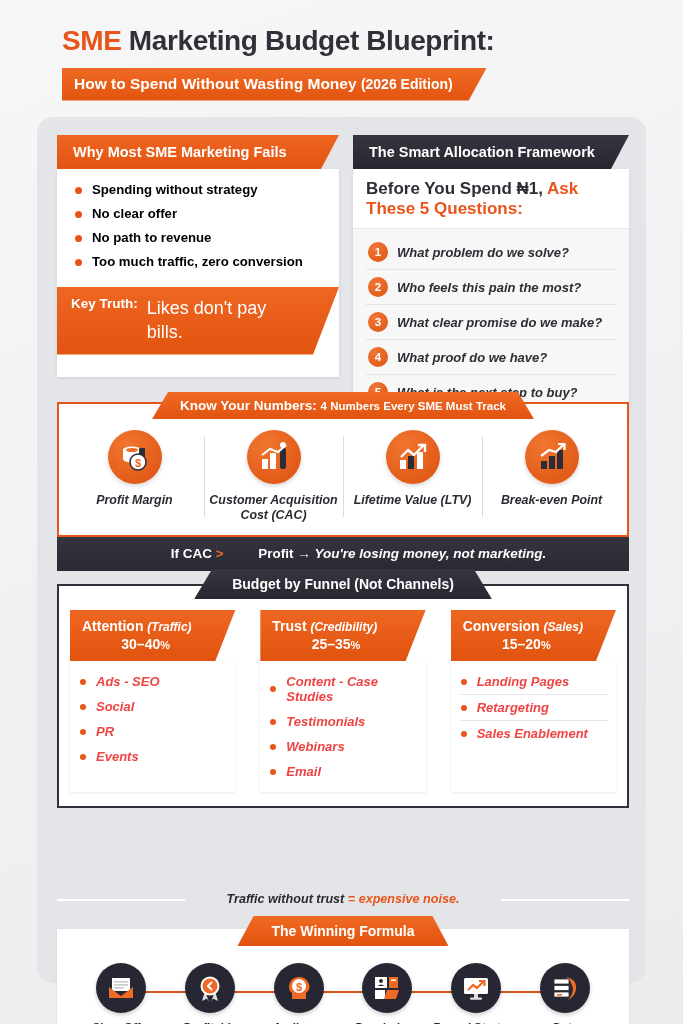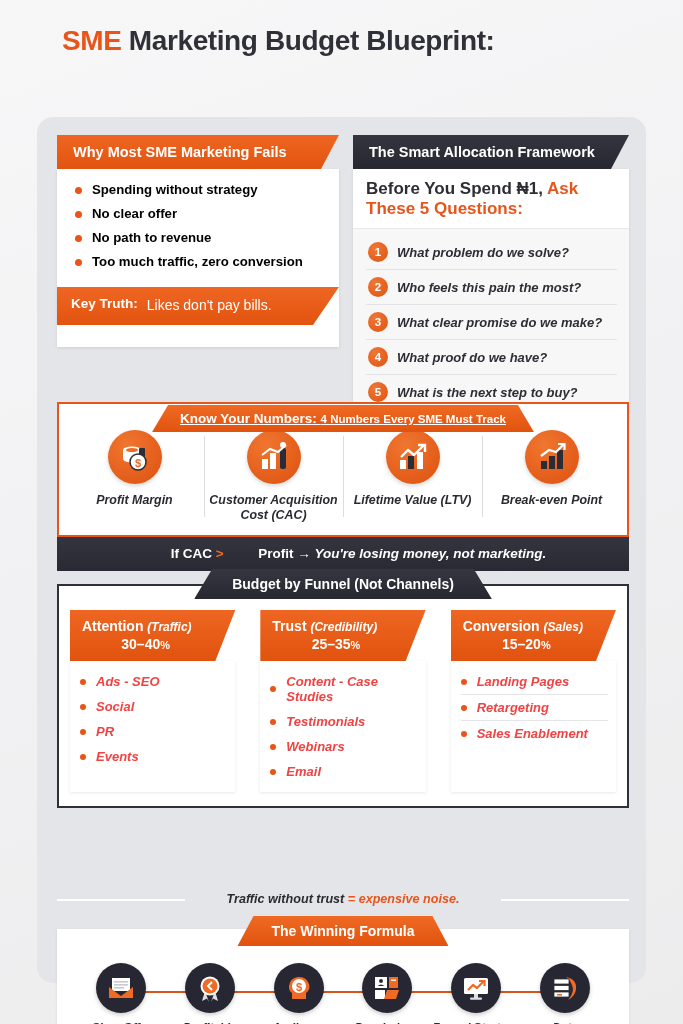--- a/index.html
+++ b/index.html
@@ -60,21 +60,21 @@
   .fail-list li { list-style:none; display:flex; align-items:baseline; margin-bottom:9px; }
   .dot { width:7px; height:7px; border-radius:50%; background:#e8551b; flex:0 0 auto; margin-right:10px; }
   .fail-list .txt { font-size:13.2px; color:#000000; font-weight:600; }
 
   .key-truth {
     background: linear-gradient(180deg,#ee6622 0%,#e2540f 100%);
     color:#fff; padding:9px 40px 10px 14px; display:flex; gap:9px; align-items:flex-start;
     clip-path: polygon(0 0, 100% 0, calc(100% - 26px) 100%, 0 100%);
   }
   .kt-label { font-size:13.5px; font-weight:bold; white-space:nowrap; }
-  .kt-lines { font-size:14px; line-height:1.35; }
+  .kt-lines { font-size:18px; line-height:1.35; }
   .kt-lines .l2 { font-weight:bold; }
   .kt-lines .l2 em { font-weight:600; }
   .kt-foot { height:22px; background:#fff; }
 
   .frame-sub {
     background:#fff; padding:10px 12px 9px 13px;
     font-size:17px; font-weight:bold; color:#2d2d34;
     border-bottom:1px solid #e9e9ec;
   }
   .frame-sub .ask { color:#e8551b; }
@@ -86,27 +86,26 @@
     background: radial-gradient(circle at 35% 30%, #f07636, #dd5410);
     color:#fff; font-size:11.5px; font-weight:bold;
     display:flex; align-items:center; justify-content:center;
   }
   .q-txt { font-size:13px; font-style:italic; font-weight:bold; color:#2d2d34; }
 
   
   .numbers-sec { position:absolute; left:20px; top:272px; width:572px; }
   .ribbon-wrap { position:relative; height:26px; z-index:3; }
   .ribbon {
-    position:absolute; left:50%; transform:translateX(-50%); top:16px;
+    position:absolute; left:50%; transform:translateX(-50%); top:3px;
     background: linear-gradient(180deg,#ef6a24 0%,#e1530e 100%);
     color:#fff; font-size:13.5px; font-weight:bold;
     padding:6px 28px; white-space:nowrap;
     clip-path: polygon(16px 0, calc(100% - 16px) 0, 100% 100%, 0 100%);
     box-shadow:0 1px 2px rgba(0,0,0,.2);
-    text-decoration:underline;
   }
   .ribbon .small { font-size:11.5px; font-weight:600; }
   .numbers-box {
     margin-top:-13px; border:2px solid #e8551b; background:#fff;
     padding:26px 6px 12px 6px; display:flex;
   }
   .num-cell { flex:1; text-align:center; position:relative; padding:0 4px; }
   .num-cell + .num-cell::before {
     content:""; position:absolute; left:0; top:6px; bottom:6px; width:1px; background:#dcdce0;
   }
@@ -188,20 +187,23 @@
   .node-label { font-size:11.6px; font-weight:bold; font-style:italic; color:#2a2a31; line-height:1.22; }
 </style>
 </head>
 <body>
 
 <div class="page">
 
   <div class="title-wrap">
     <div class="main-title">
       <span class="sme">SME</span><span> Marketing Budget Blueprint:</span>
+    </div>
+    <div class="subtitle-ribbon">
+      <span>How to Spend Without Wasting Money </span><span class="ed">(2026 Edition)</span>
     </div>
   </div>
 
   <div class="outer-panel">
 
     <div class="top-row">
 
       <div class="card card-fail">
         <div class="hdr hdr-orange">Why Most SME Marketing Fails</div>
         <div class="card-body">

